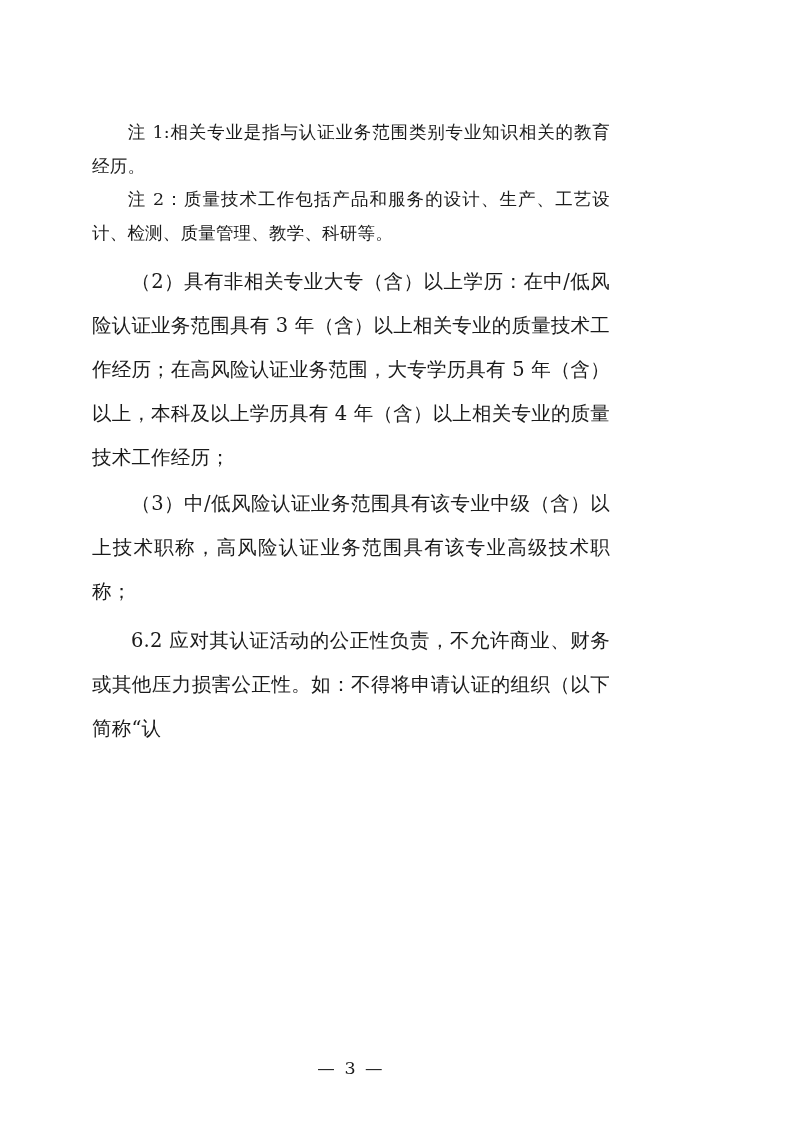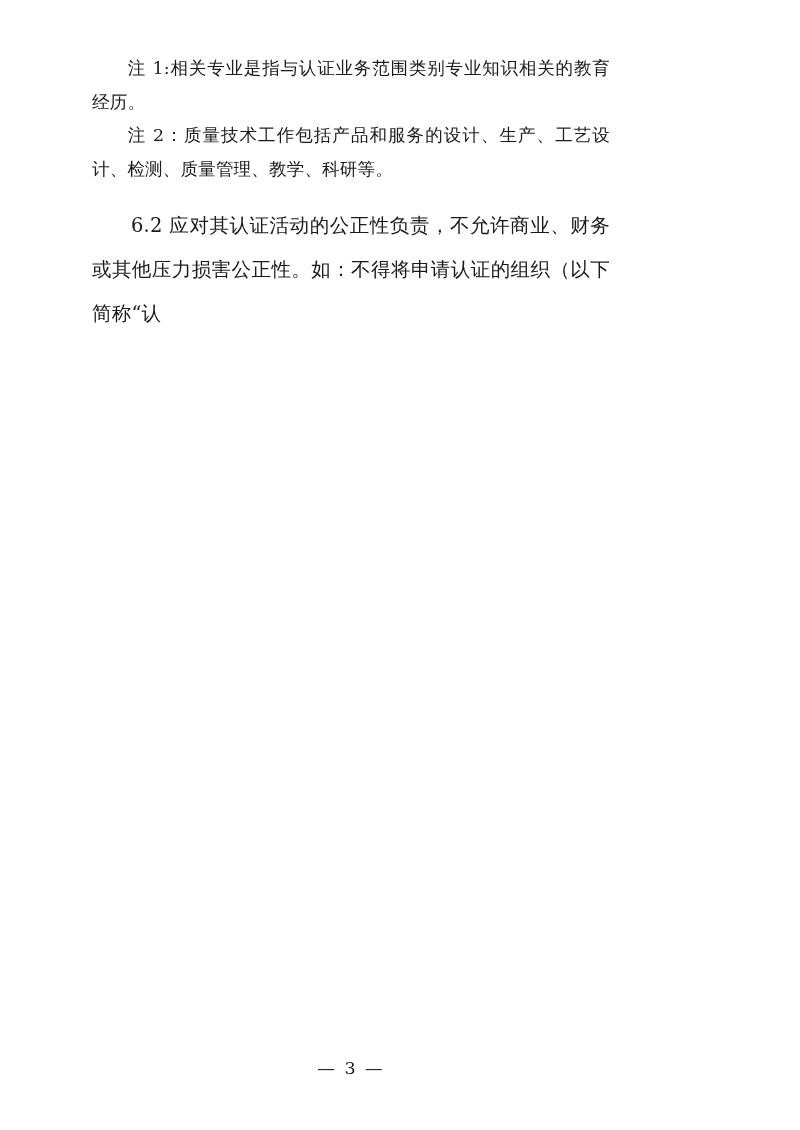--- a/index.html
+++ b/index.html
@@ -12,21 +12,21 @@
     height: 1130px;
     font-family: "DejaVu Serif", "Liberation Serif", serif;
     color: #1a1a1a;
     position: relative;
     overflow: hidden;
   }
   .page {
     width: 702px;
     height: 1130px;
     box-sizing: border-box;
-    padding: 52px 92px 0 92px;
+    padding: 116px 92px 0 92px;
     position: relative;
   }
   .note {
     font-size: 17.5px;
     line-height: 1.92;
     text-align: justify;
     text-justify: inter-ideograph;
     margin: 0;
     letter-spacing: 0.2px;
   }
@@ -64,23 +64,25 @@
 
 <div class="page">
 
   <p class="note"><span class="ind"></span><span>注 1:相关专业是指与认证业务范围类别专业知识相关的教育经历。</span></p>
 
   <p class="note"><span class="ind"></span><span>注 2：质量技术工作包括产品和服务的设计、生产、工艺设计、检测、质量管理、教学、科研等。</span></p>
 
 
   <div class="gap-md"></div>
 
+  <p class="body-para"><span class="ind"></span><span>（2）具有非相关专业大专（含）以上学历：在中/低风险认证业务范围具有 3 年（含）以上相关专业的质量技术工作经历；在高风险认证业务范围，大专学历具有 5 年（含）以上，本科及以上学历具有 4 年（含）以上相关专业的质量技术工作经历；</span></p>
 
   <div class="gap-sm"></div>
 
+  <p class="body-para"><span class="ind"></span><span>（3）中/低风险认证业务范围具有该专业中级（含）以上技术职称，高风险认证业务范围具有该专业高级技术职称；</span></p>
 
   <div class="gap-sm"></div>
 
 
   <div class="gap-sm"></div>
 
 
   <div class="gap-sm"></div>
 
   <p class="body-para"><span class="ind"></span><span>6.2 应对其认证活动的公正性负责，不允许商业、财务或其他压力损害公正性。如：不得将申请认证的组织（以下简称“认</span></p>

